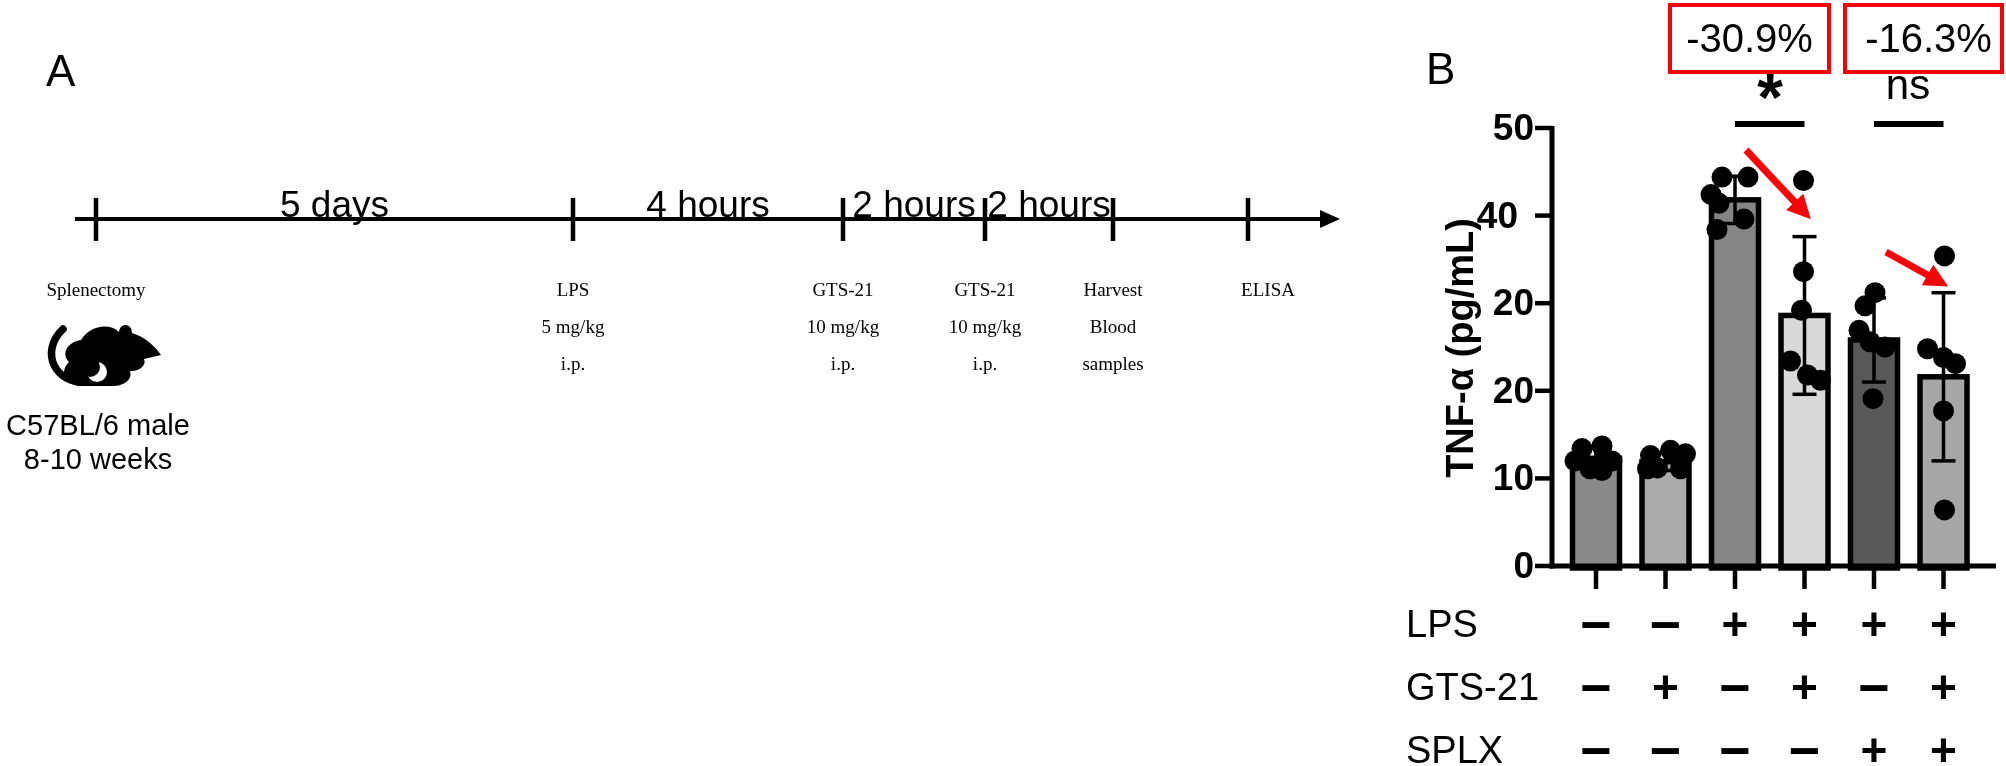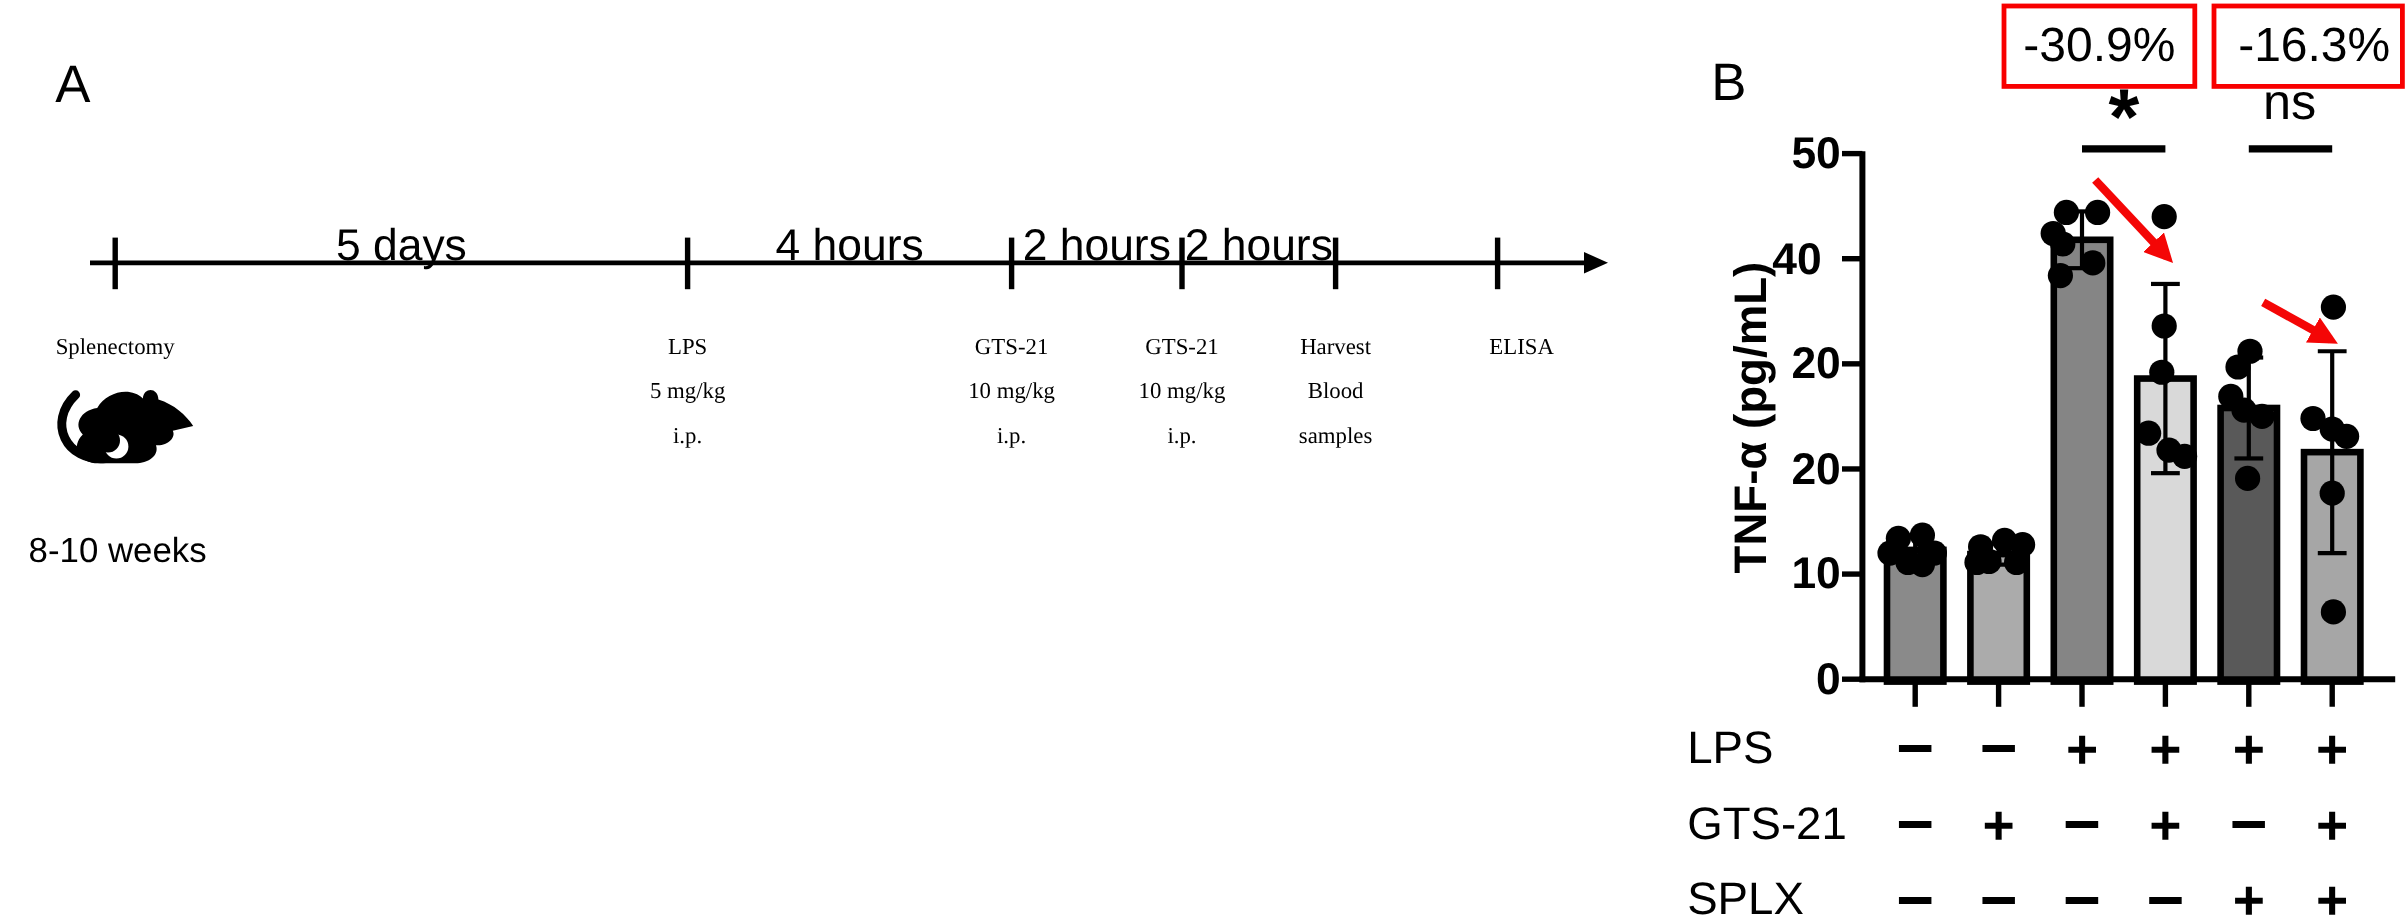--- a/index.html
+++ b/index.html
@@ -129,20 +129,21 @@
           <path d="M0,0 L10,5 L0,10 Z" fill="#F40606"></path>
         </marker>
       </defs>
       <line x1="1746" y1="150" x2="1806" y2="214" stroke="#F40606" stroke-width="7" marker-end="url(#arrowhead)"></line>
       <line x1="1886" y1="252" x2="1942" y2="283" stroke="#F40606" stroke-width="7" marker-end="url(#arrowhead)"></line>
     </svg>
 
   <div class="t panel-letter" id="panelA-label">A</div>
   <div class="t panel-letter" id="panelB-label">B</div>
 
+  <div class="t" id="subj1">C57BL/6 male</div>
   <div class="t" id="subj2">8-10 weeks</div>
 
   <div class="redbox" id="redbox1" style="border-color: rgb(248, 0, 0);">
     <span>-30.9%</span>
   </div>
   <div class="redbox" id="redbox2" style="border-color: rgb(248, 0, 0);">
     <span>-16.3%</span>
   </div>
 
   <div class="t" id="sig-star">*</div>

